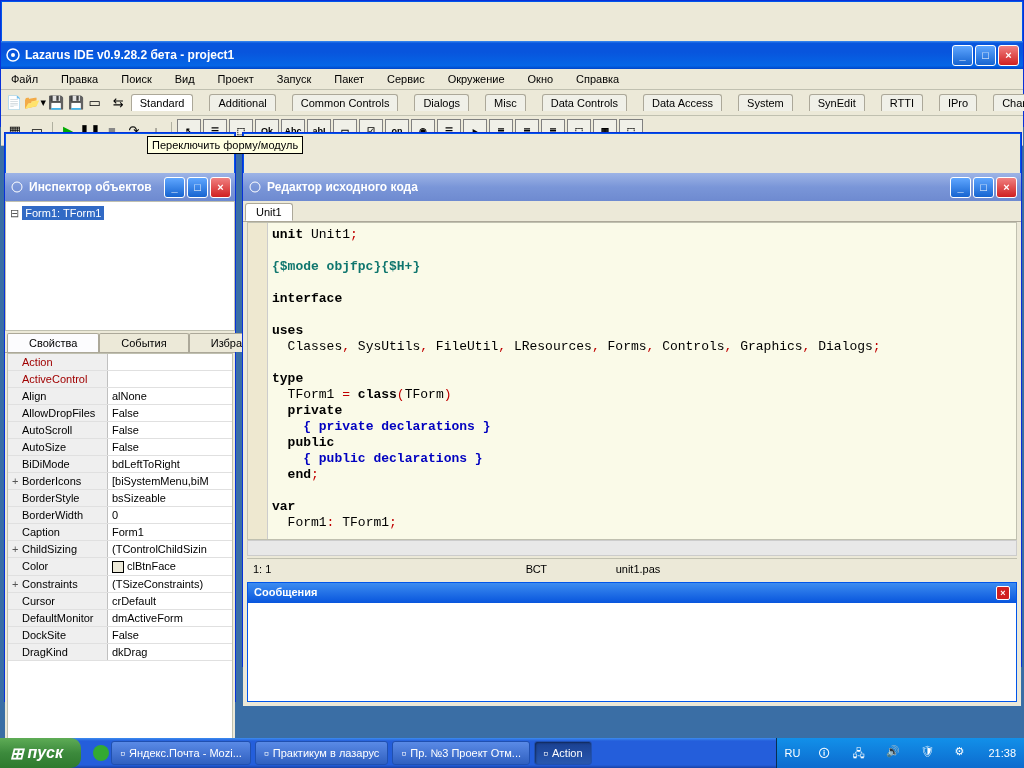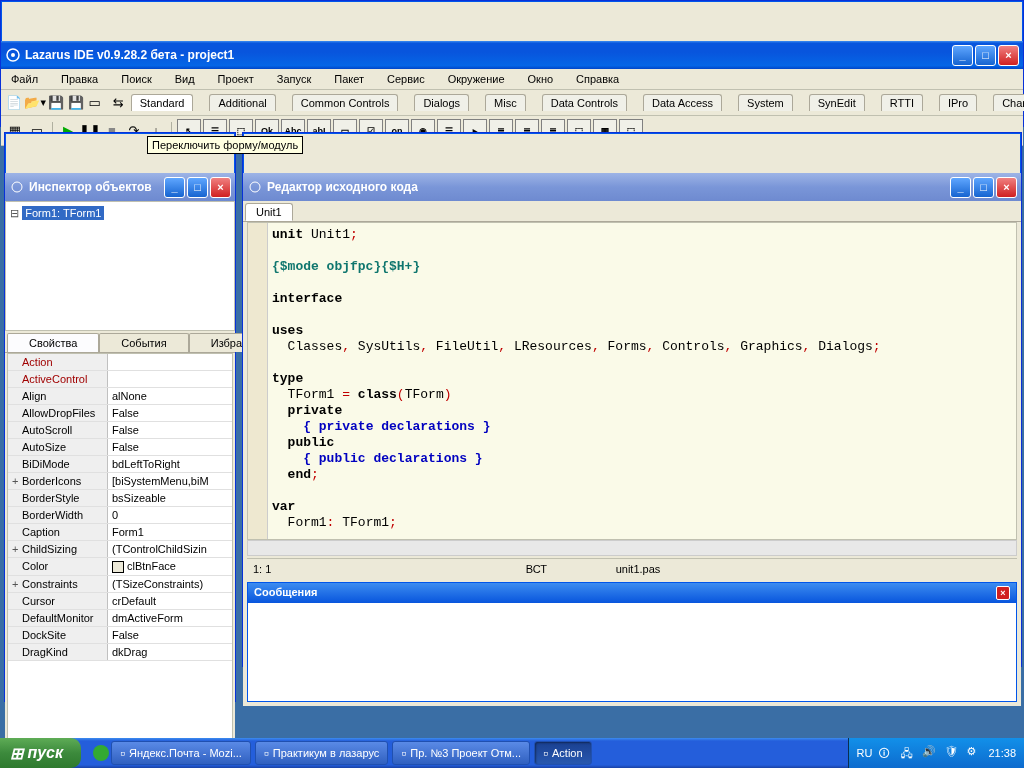--- a/index.html
+++ b/index.html
@@ -73,21 +73,21 @@
 .msg-close { width:14px; height:14px; background:#d02020; border:1px solid #fff; color:#fff; font-size:9px; text-align:center; line-height:12px; cursor:pointer; border-radius:2px;}
 .msg-body { background:#fff; height:calc(100% - 20px);}
 
 .hscroll { height:16px; background:#e8e8e8; border:1px solid #ccc; margin:0 4px;}
 
 
 #taskbar { position: absolute; left: 0; bottom: 0; width: 1024px; height: 30px; background: linear-gradient(to bottom, #3c8cf0 0%, #245edb 10%, #245edb 90%, #1941a5 100%); display: flex; align-items: center; }
 .start-btn { height: 30px; padding: 0 18px 0 10px; background: linear-gradient(to bottom, #5eac56 0%, #3c8a3c 50%, #2e7a2e 100%); color: #fff; font-weight: bold; font-style: italic; font-size: 16px; display: flex; align-items: center; border-radius: 0 10px 10px 0; cursor:pointer;}
 .task-item { height: 24px; margin: 0 2px; padding: 0 8px; background: linear-gradient(to bottom, #5a8ae6, #3060c0); border: 1px solid #2050b0; color: #fff; font-size: 11px; display: flex; align-items: center; gap: 4px; border-radius: 3px; max-width: 160px; overflow: hidden; white-space: nowrap; cursor:pointer;}
 .task-item.active { background: linear-gradient(to bottom, #1a4090, #2858b0); box-shadow: inset 1px 1px 2px rgba(0,0,0,.4); }
-.tray { margin-left: auto; height: 30px; background: linear-gradient(to bottom, #1290e9, #0d6bce); padding: 0 8px; display: flex; align-items: center; gap: 6px; color: #fff; font-size: 11px; border-left:1px solid #092e51;}
+.tray { margin-left: auto; height: 30px; background: linear-gradient(to bottom, #1290e9, #0d6bce); padding: 0 8px; display: flex; align-items: center; gap: 18px; color: #fff; font-size: 11px; border-left:1px solid #092e51;}
 .tray-ico { width:16px; height:16px; display:inline-block;}
 
 svg { display:block; }
 </style>
 </head>
 <body>
 
 <div id="ide" class="xp-window">
   <div class="titlebar">
     <span class="gear">

